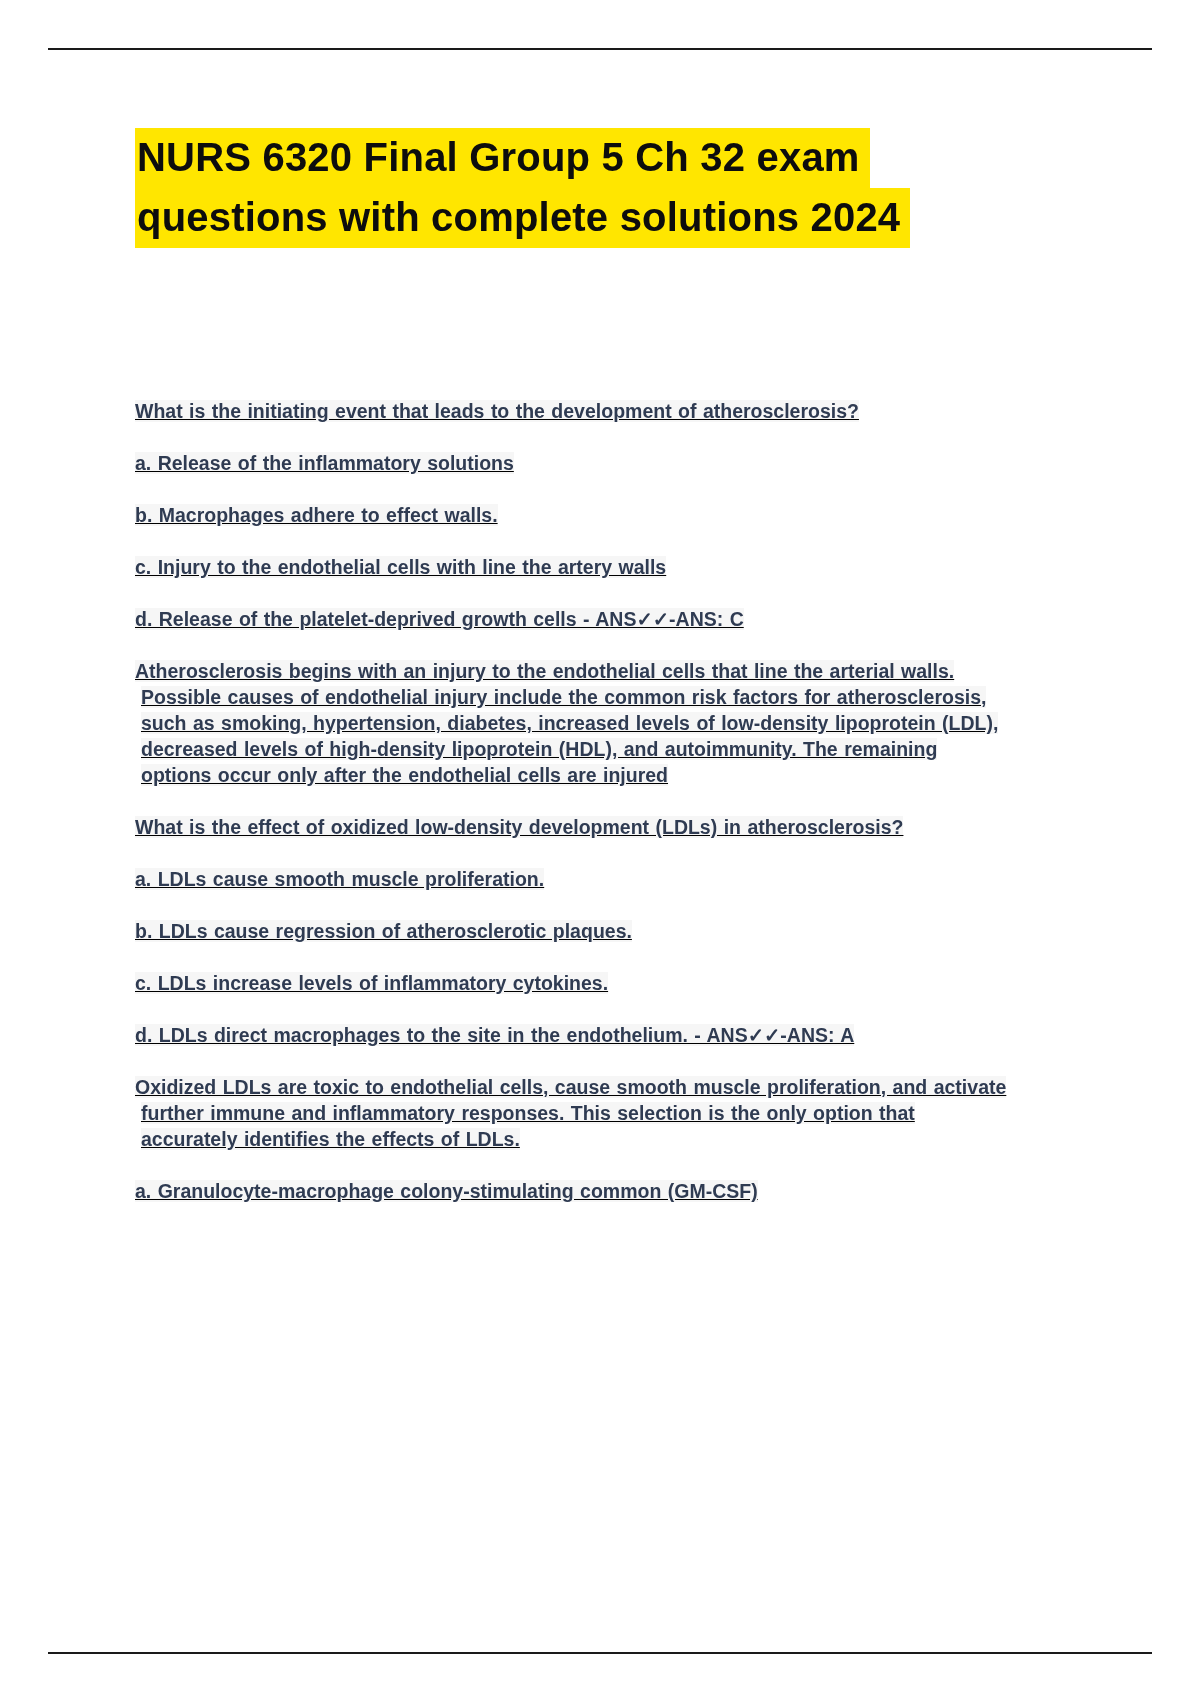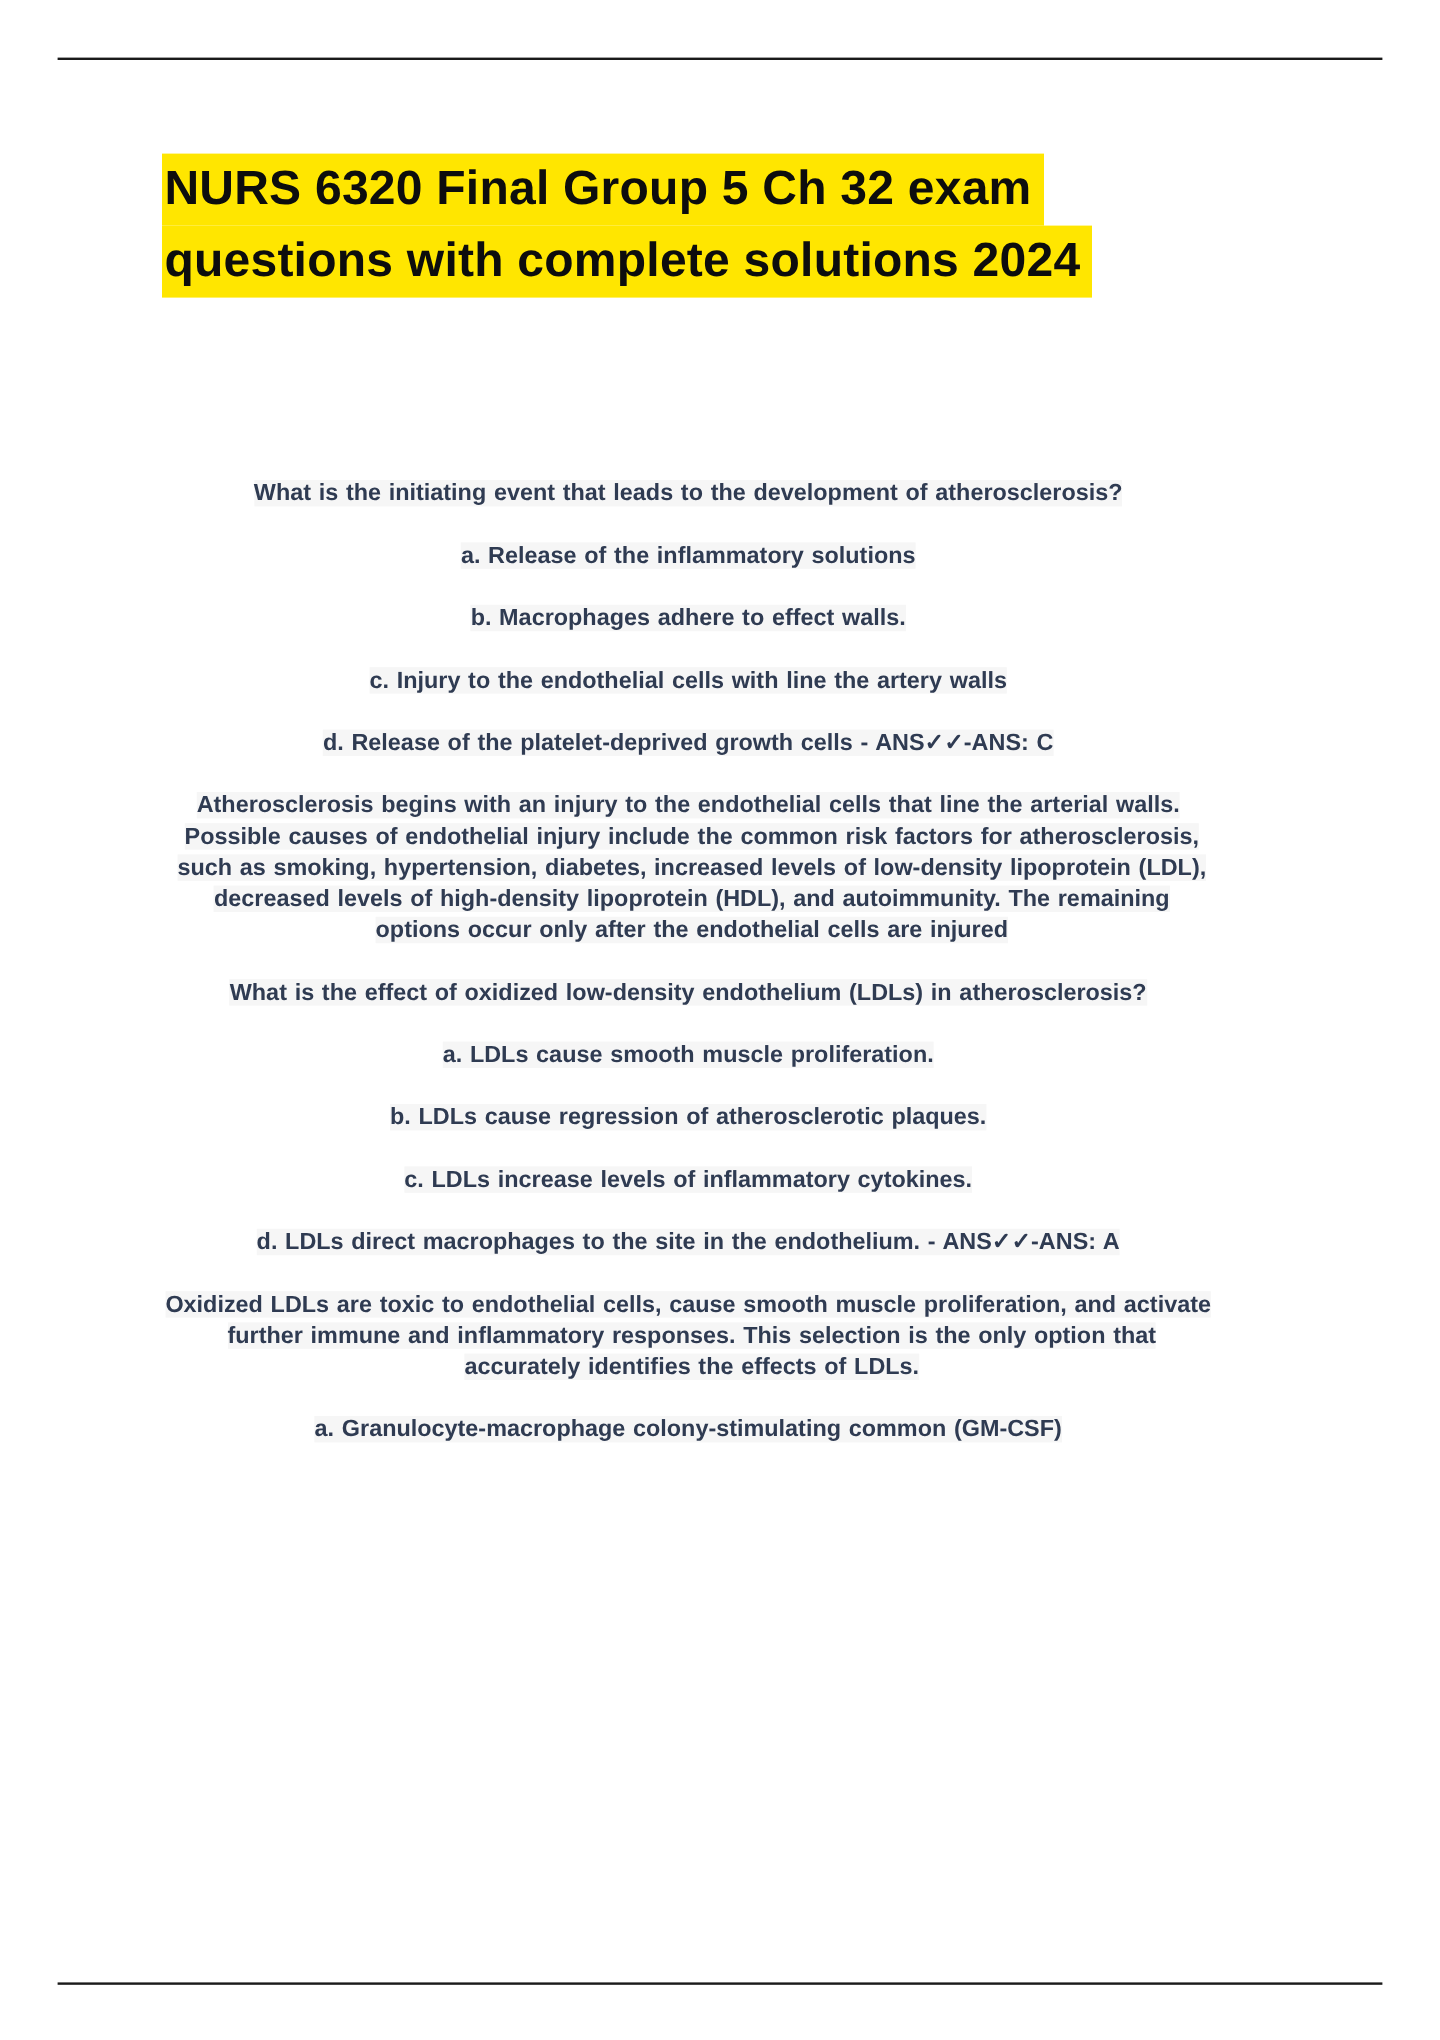--- a/index.html
+++ b/index.html
@@ -27,20 +27,21 @@
     background: #1a1a1a;
   }
   .rule.top { top: 48px; }
   .rule.bottom { top: 1652px; }
 
   .content {
     position: absolute;
     top: 0;
     left: 135px;
     width: 877px;
+    text-decoration: underline;
   }
 
   h1.doc-title {
     margin: 128px 0 0 0;
     font-size: 40px;
     line-height: 54px;
     font-weight: 700;
     color: #0d0d0d;
     letter-spacing: 0.2px;
   }
@@ -49,21 +50,21 @@
     padding: 2px 10px 4px 2px;
     display: inline-block;
   }
 
   .doc-body {
     margin-top: 150px;
     color: var(--txt, #2f3b52);
     font-size: 19.5px;
     line-height: 26px;
     font-weight: 700;
-    text-align: center;
+    text-align: left;
     word-spacing: 1px;
   }
   .doc-body p {
     margin: 0 0 26px 0;
     padding-left: 6px;
     text-indent: -6px;
   }
   .doc-body .t {
     background: #f6f6f6;
   }
@@ -80,21 +81,21 @@
       <span class="hl">questions with complete solutions 2024</span>
     </h1>
 
     <div class="doc-body">
         <p><span class="t">What is the initiating event that leads to the development of atherosclerosis?</span></p>
         <p><span class="t">a. Release of the inflammatory solutions</span></p>
         <p><span class="t">b. Macrophages adhere to effect walls.</span></p>
         <p><span class="t">c. Injury to the endothelial cells with line the artery walls</span></p>
         <p><span class="t">d. Release of the platelet-deprived growth cells - ANS✓✓-ANS: C</span></p>
         <p><span class="t">Atherosclerosis begins with an injury to the endothelial cells that line the arterial walls. Possible causes of endothelial injury include the common risk factors for atherosclerosis, such as smoking, hypertension, diabetes, increased levels of low-density lipoprotein (LDL), decreased levels of high-density lipoprotein (HDL), and autoimmunity. The remaining options occur only after the endothelial cells are injured</span></p>
-        <p><span class="t">What is the effect of oxidized low-density endothelium (LDLs) in atherosclerosis?</span></p>
+        <p><span class="t">What is the effect of oxidized low-density development (LDLs) in atherosclerosis?</span></p>
         <p><span class="t">a. LDLs cause smooth muscle proliferation.</span></p>
         <p><span class="t">b. LDLs cause regression of atherosclerotic plaques.</span></p>
         <p><span class="t">c. LDLs increase levels of inflammatory cytokines.</span></p>
         <p><span class="t">d. LDLs direct macrophages to the site in the endothelium. - ANS✓✓-ANS: A</span></p>
         <p><span class="t">Oxidized LDLs are toxic to endothelial cells, cause smooth muscle proliferation, and activate further immune and inflammatory responses. This selection is the only option that accurately identifies the effects of LDLs.</span></p>
         <p><span class="t">a. Granulocyte-macrophage colony-stimulating common (GM-CSF)</span></p>
       </div>
   </div>
 
   <div class="rule bottom"></div>

